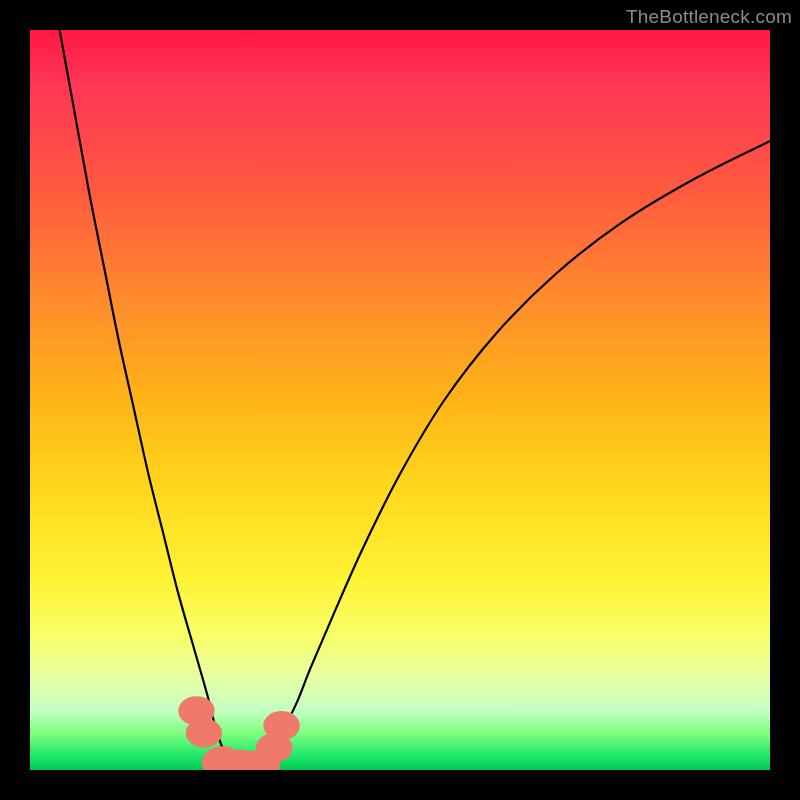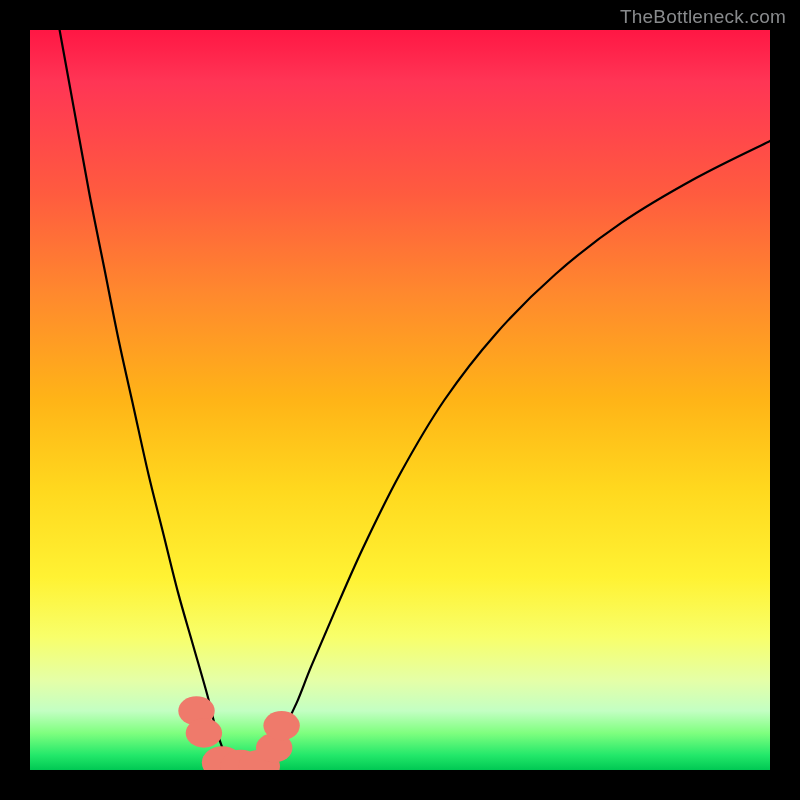--- a/index.html
+++ b/index.html
@@ -57,21 +57,21 @@
     stroke-width: 2.2;
     stroke-linecap: round;
   }
   .marker {
     fill: #ef7a6b;
     stroke: none;
   }
   .watermark {
     position: absolute;
     top: 6px;
-    right: 14px;
+    right: 8px;
     color: #888a8c;
     font-size: 19px;
     font-weight: 500;
     letter-spacing: 0.2px;
   }
 </style>
 </head>
 <body>
 
 <div class="stage">

